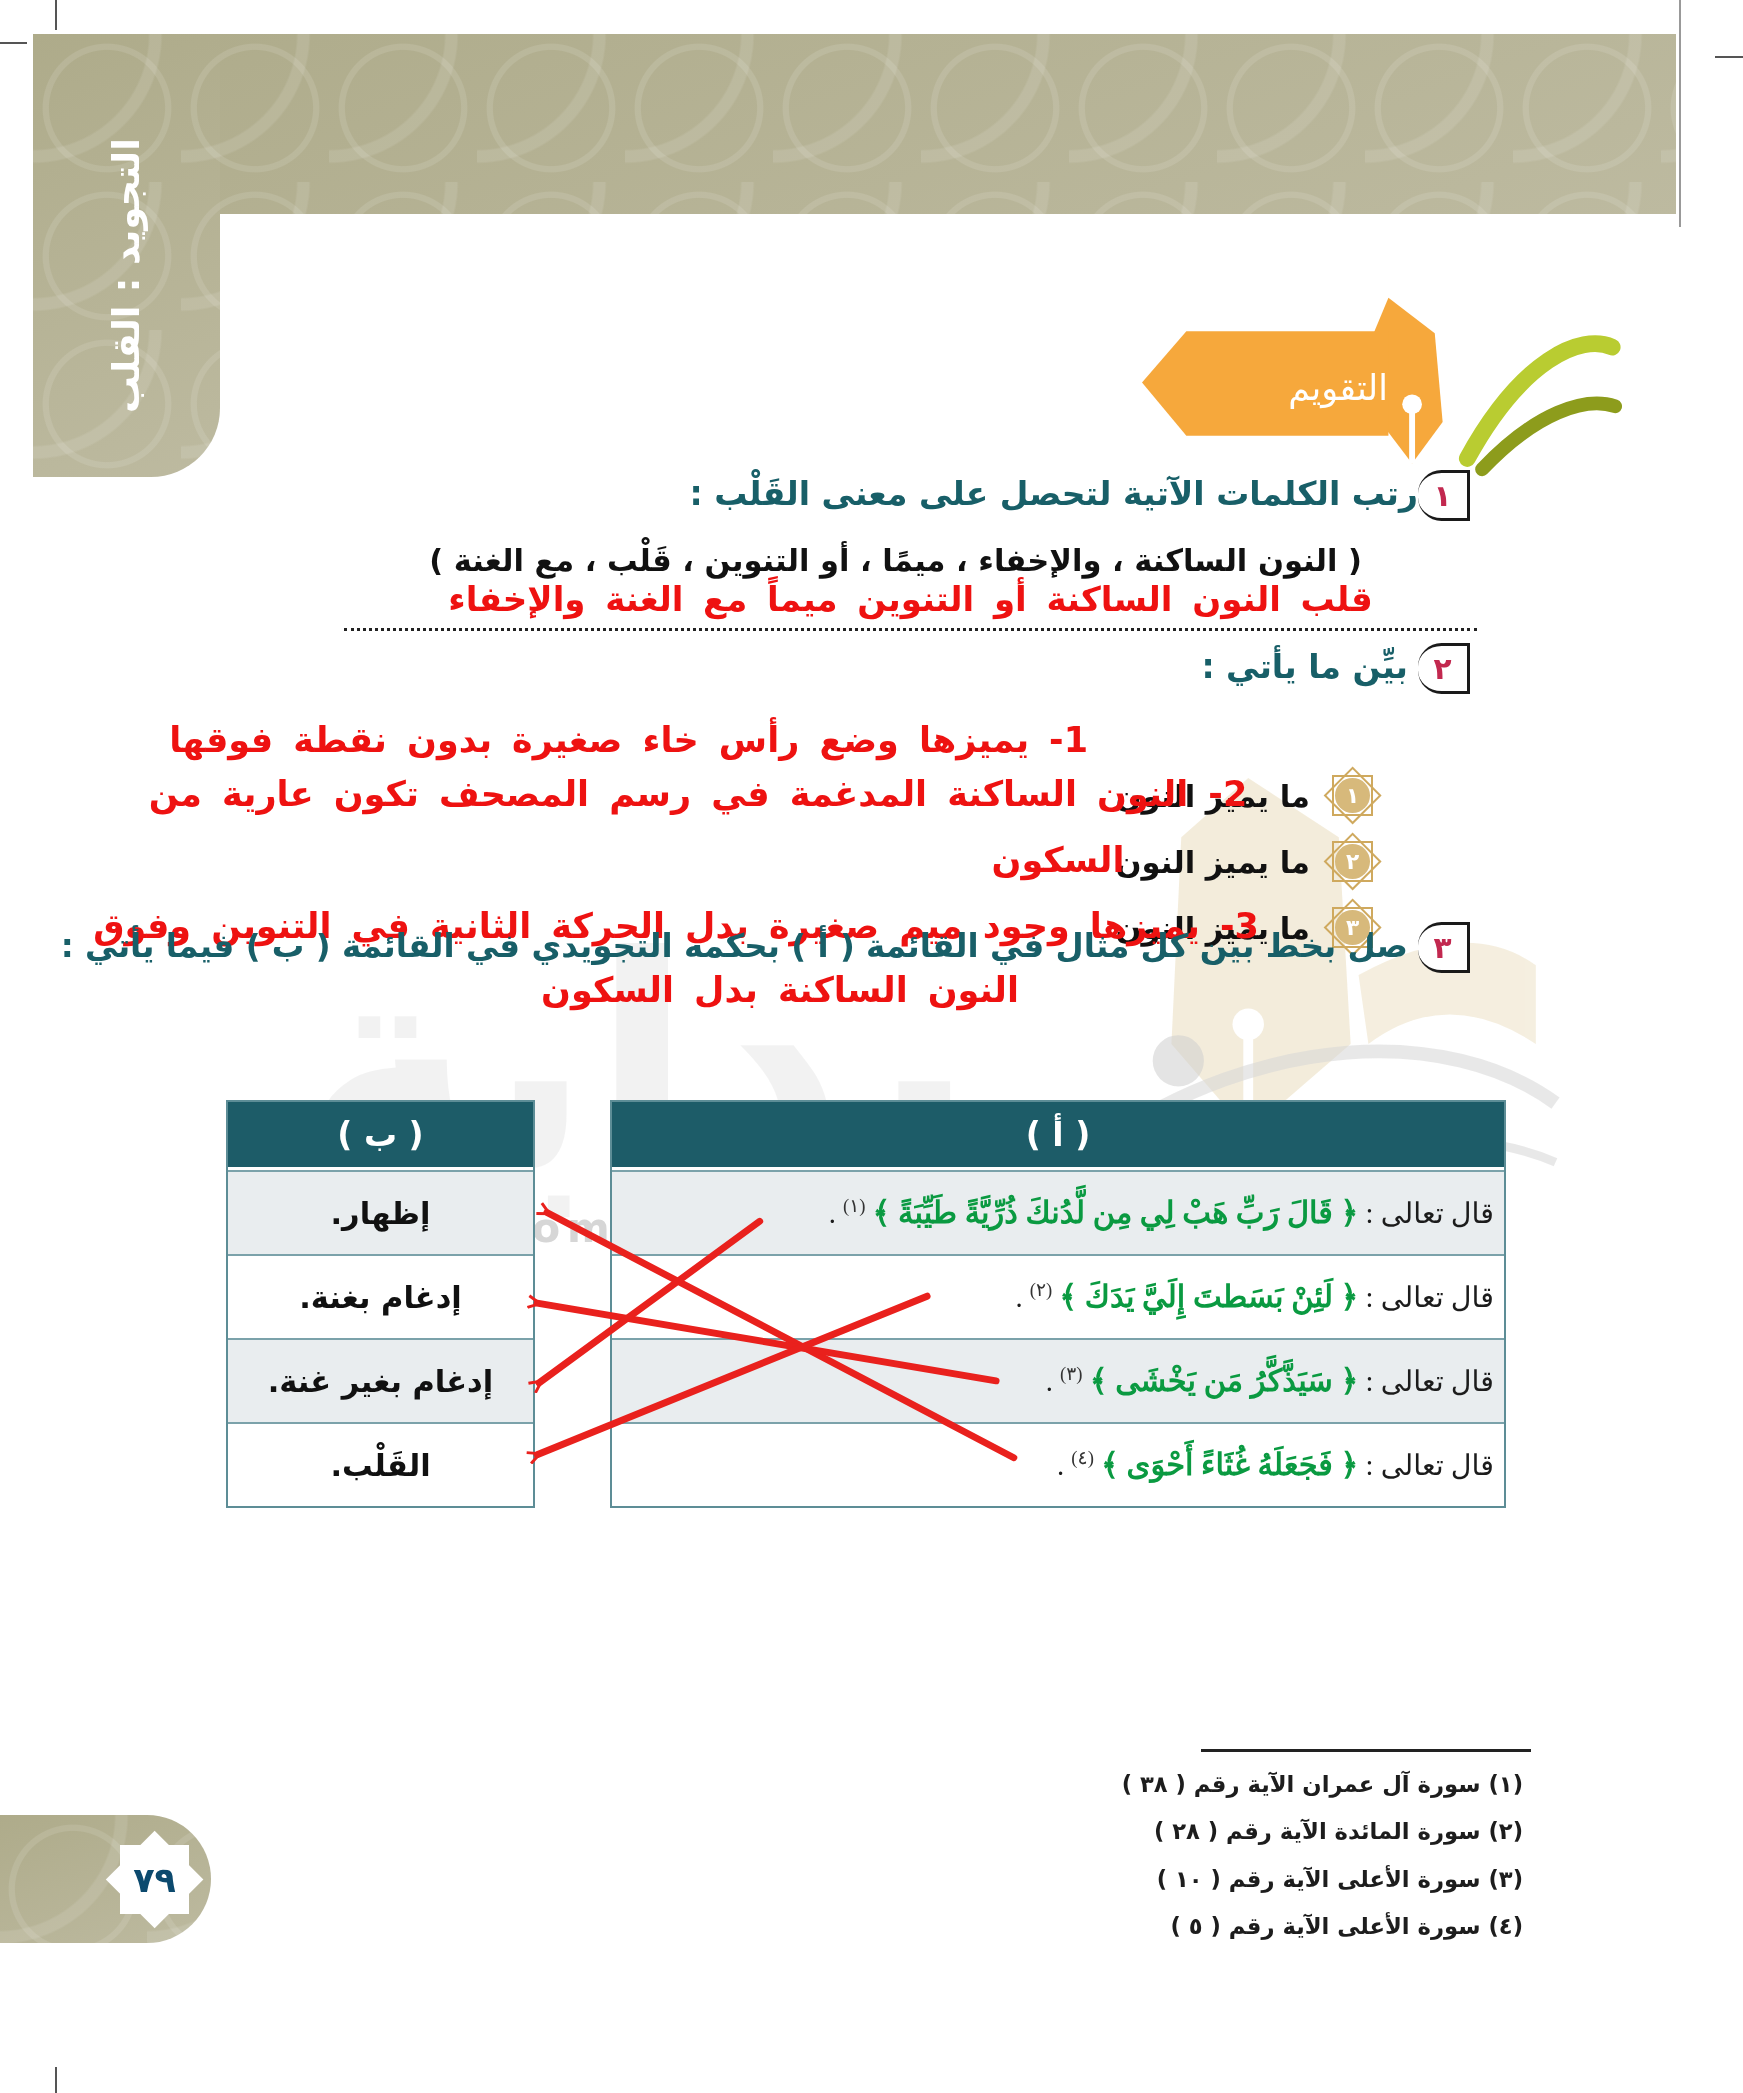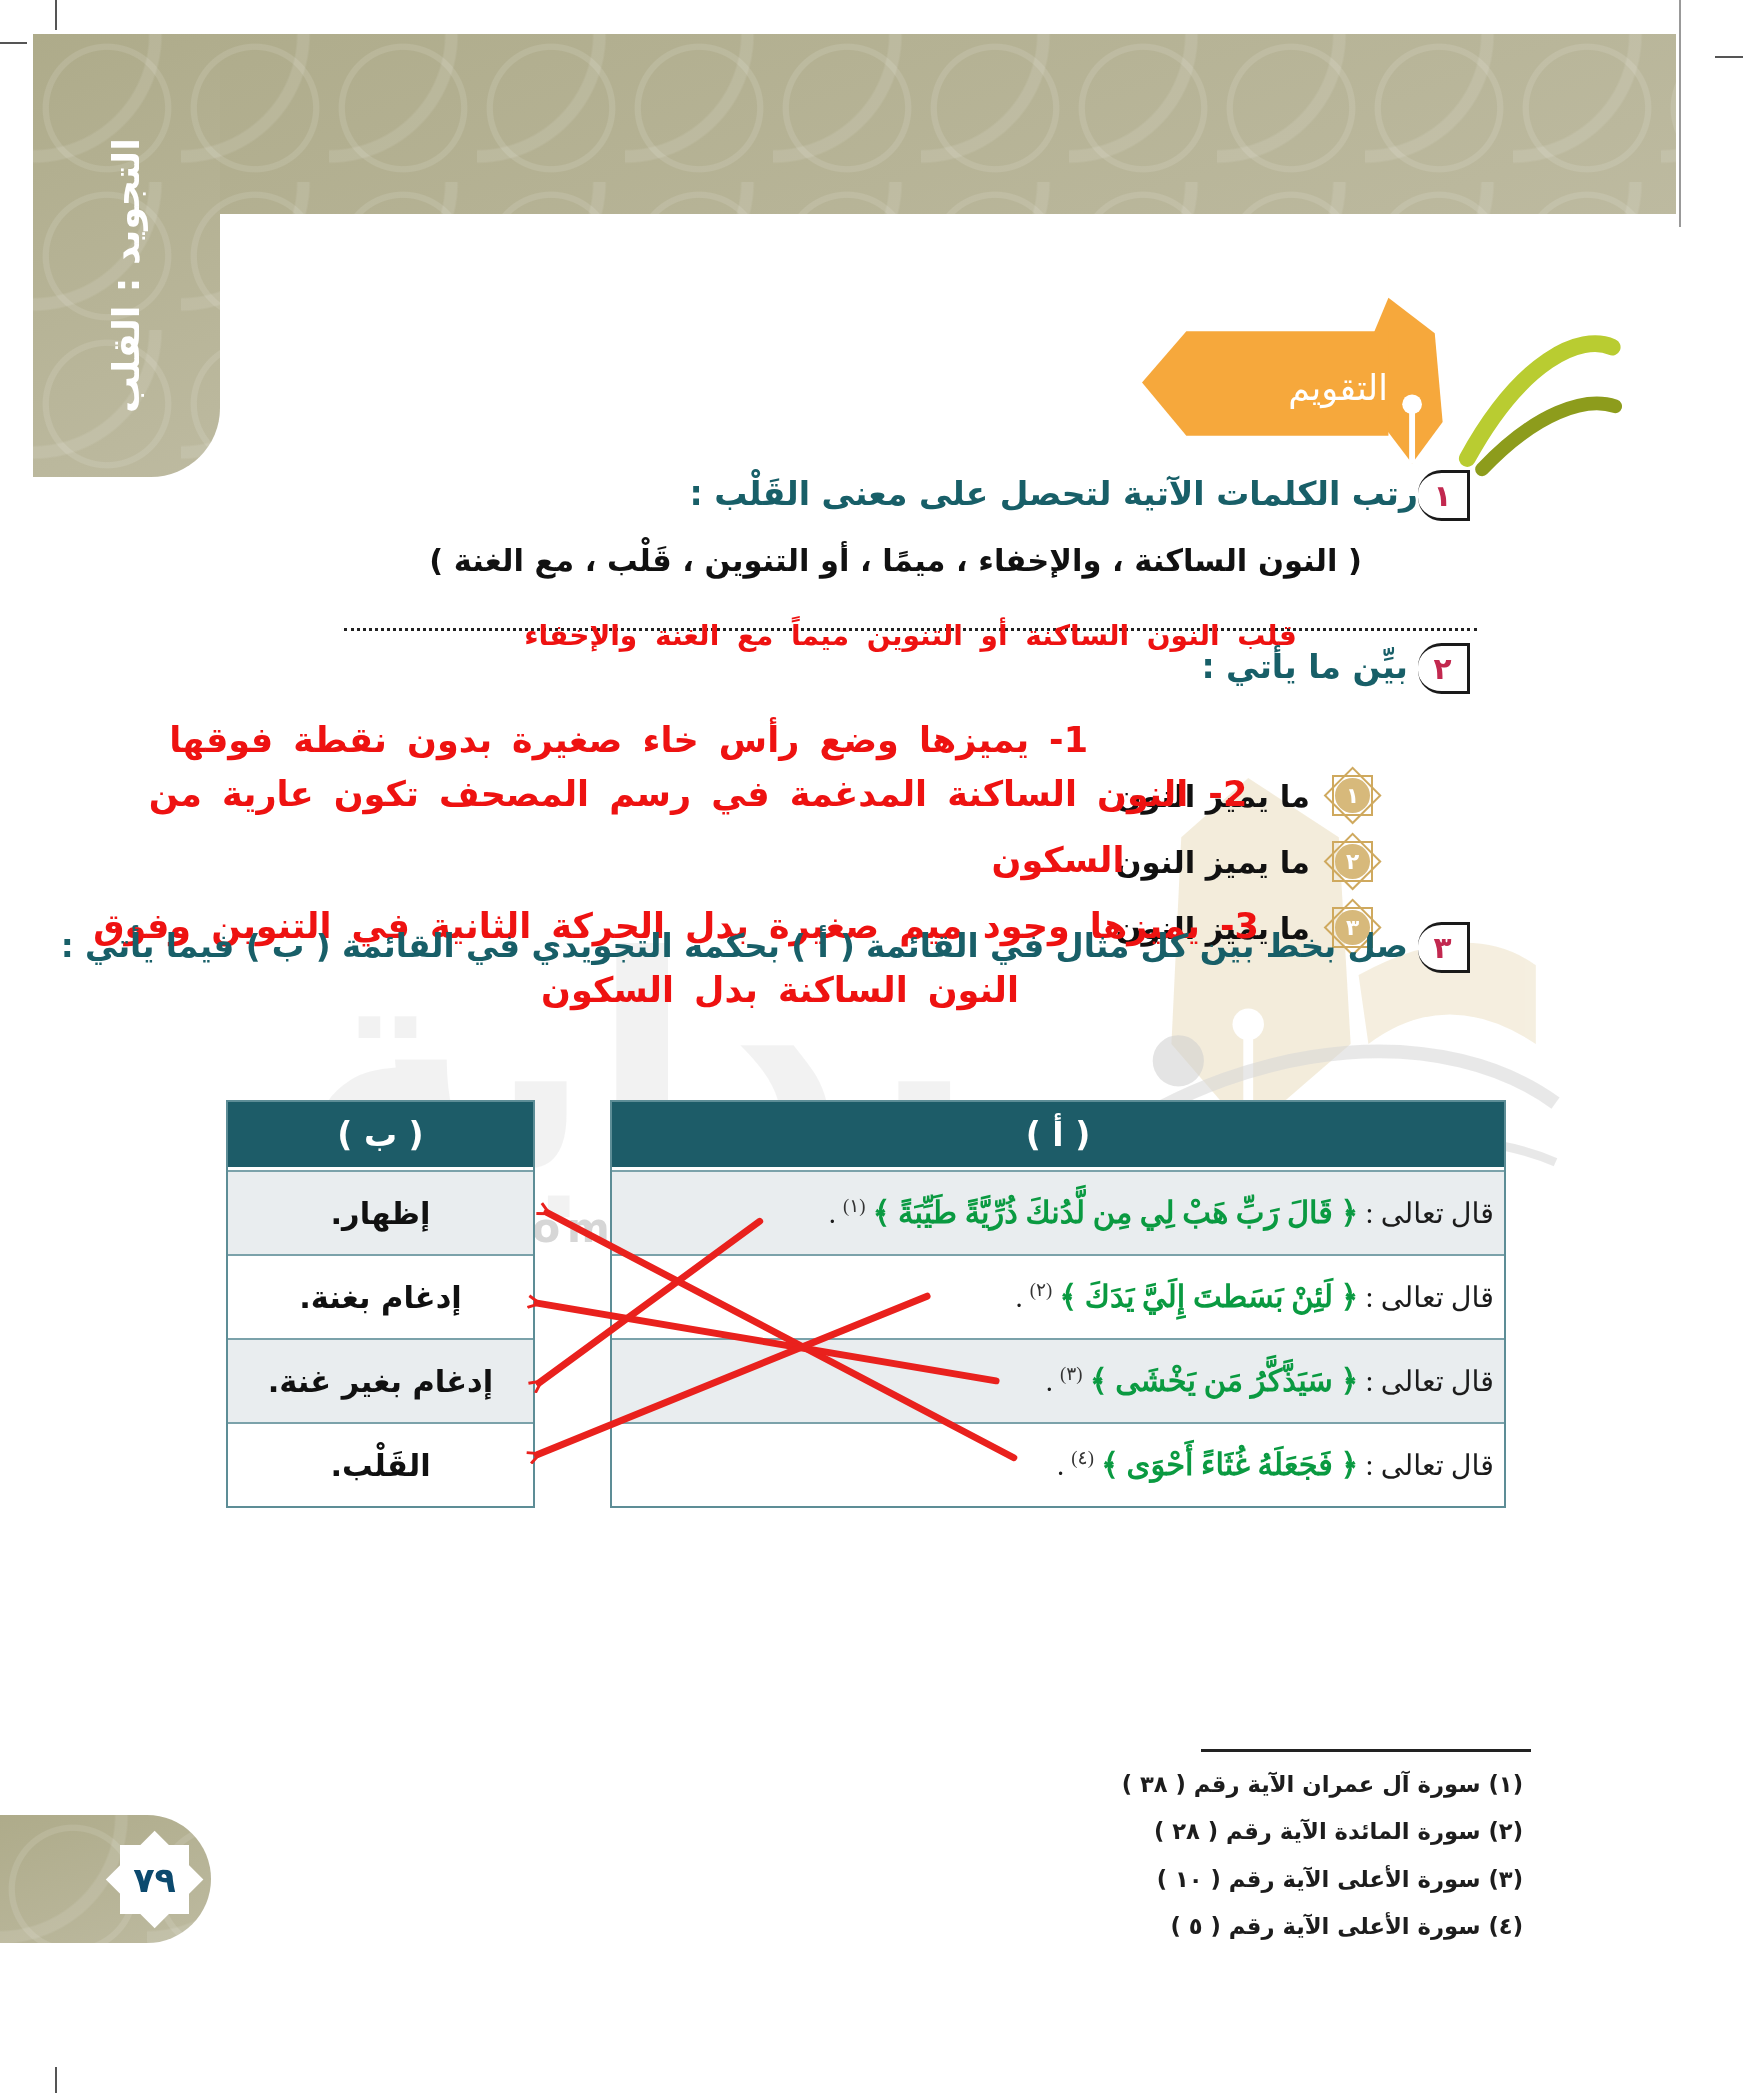--- a/index.html
+++ b/index.html
@@ -123,21 +123,21 @@
     </svg>
     <span class="assess-label">التقويم</span>
   </div>
 
   <div class="abs qbadge" style="left:1419px;top:470px;">
     <span>١</span>
   </div>
   <div class="abs prompt" style="right:325px;top:474px;">رتب الكلمات الآتية لتحصل على معنى القَلْب :</div>
   <div class="abs blacktext" style="right:381px;top:543px;">( النون الساكنة ، والإخفاء ، ميمًا ، أو التنوين ، قَلْب ، مع الغنة )</div>
   <div class="abs dotline" style="left:345px;top:579px;width:1133px;height:49px;">
-    <div class="redans" style="font-size:28px;margin-top:40px;">قلب النون الساكنة أو التنوين ميماً مع الغنة والإخفاء</div>
+    <div class="redans" style="font-size:34px;">قلب النون الساكنة أو التنوين ميماً مع الغنة والإخفاء</div>
   </div>
 
   <div class="abs qbadge" style="left:1419px;top:643px;">
     <span>٢</span>
   </div>
   <div class="abs prompt" style="right:335px;top:647px;">بيِّن ما يأتي :</div>
 
   <div class="abs redans" style="left:212px;top:720px;width:877px;">1- يميزها وضع رأس خاء صغيرة بدون نقطة فوقها</div>
 
   <div class="abs rosette" style="left:1326px;top:768px;">

